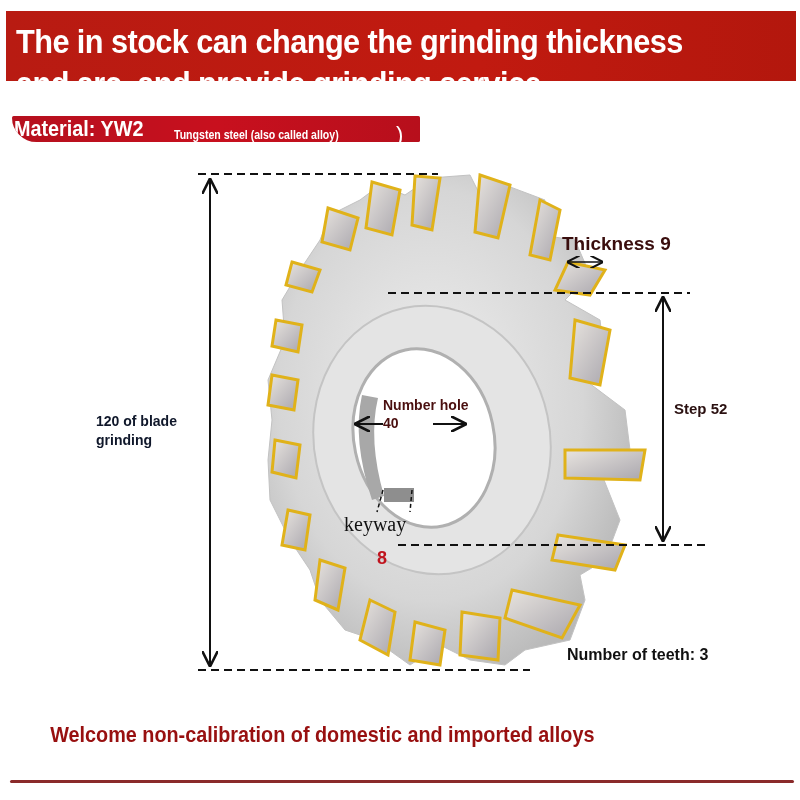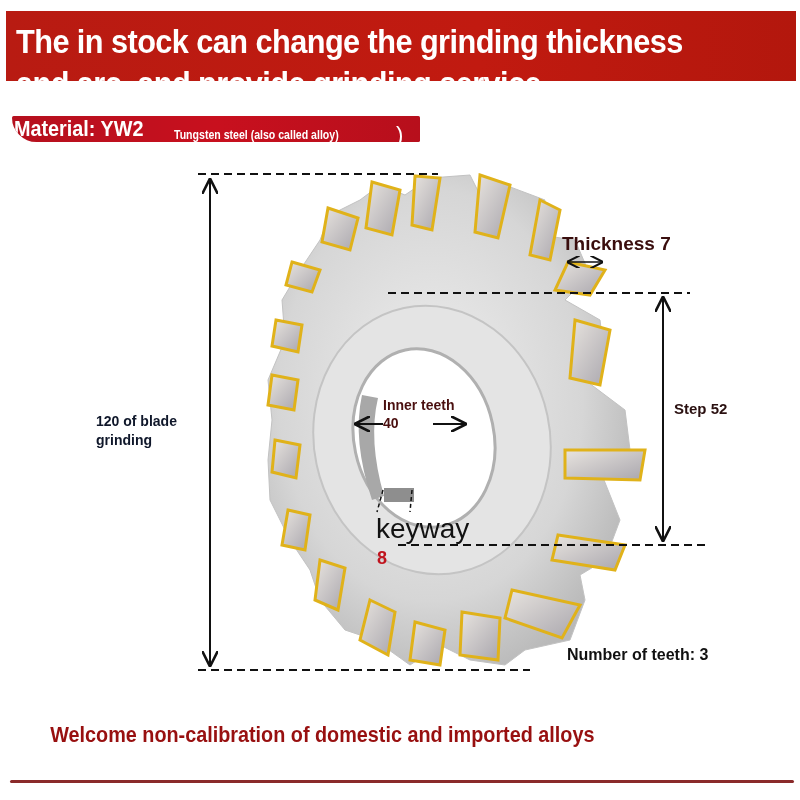--- a/index.html
+++ b/index.html
@@ -35,22 +35,22 @@
     color: #fff; font-size: 22px; position: absolute; left: 384px; top: 6px;
   }
 
   .blade-svg { position: absolute; left: 0; top: 0; width: 800px; height: 800px; }
 
   .label { position: absolute; font-weight: bold; white-space: nowrap; }
   .lbl-thickness { left: 562px; top: 233px; font-size: 19px; color: #3a0e0e; }
   .lbl-step { left: 674px; top: 400px; font-size: 15px; color: #2a1010; }
   .lbl-diam { left: 96px; top: 412px; font-size: 14px; color: #0f172a; line-height: 19px; }
   .lbl-inner { left: 383px; top: 396px; font-size: 14px; color: #4a0f0f; line-height: 18px; }
-  .lbl-keyway { left: 344px; top: 513px; font-size: 28px; color: #111; font-weight: normal;
-                font-family: Liberation Sans, sans-serif; margin-left: 32px; }
+  .lbl-keyway { left: 344px; top: 513px; font-size: 20px; color: #111; font-weight: normal;
+                font-family: Liberation Serif, serif; }
   .lbl-keyway-val { left: 377px; top: 548px; font-size: 18px; color: #c0141e; }
   .lbl-teeth { left: 567px; top: 646px; font-size: 16px; color: #111; }
 
   .footer-text {
     position: absolute; left: 0; width: 644px; top: 722px; text-align: center;
     color: #981010; font-weight: bold; font-size: 22px; white-space: nowrap;
   }
   .footer-text span { display: inline-block; transform: scaleX(0.9); }
   .footer-rule {
     position: absolute; left: 10px; width: 784px; top: 780px; height: 3px;
@@ -131,28 +131,28 @@
     <line x1="388" y1="293" x2="690" y2="293" stroke-dasharray="8 5"></line>
     <line x1="398" y1="545" x2="705" y2="545" stroke-dasharray="8 5"></line>
     <line x1="663" y1="298" x2="663" y2="540" marker-start="url(#arrowHead)" marker-end="url(#arrowHead)"></line>
     <line x1="568" y1="262" x2="602" y2="262" marker-start="url(#arrowHead)" marker-end="url(#arrowHead)" stroke-width="1.6"></line>
     <line x1="383" y1="424" x2="356" y2="424" marker-end="url(#arrowHead)"></line>
     <line x1="433" y1="424" x2="465" y2="424" marker-end="url(#arrowHead)"></line>
     <path d="M383,490 L377,512 M412,490 L410,512" stroke-dasharray="4 3" stroke-width="1.5"></path>
   </g>
 </svg>
 
-<div class="label lbl-thickness">Thickness 7</div>
+<div class="label lbl-thickness">Thickness 9</div>
 <div class="label lbl-step">Step 52</div>
 <div class="label lbl-diam">
   <div>120 of blade</div>
   <div>grinding</div>
 </div>
 <div class="label lbl-inner">
-  <div>Inner teeth</div>
+  <div>Number hole</div>
   <div>40</div>
 </div>
 <div class="label lbl-keyway">keyway</div>
 <div class="label lbl-keyway-val">8</div>
 <div class="label lbl-teeth">Number of teeth: 3</div>
 
 <div class="footer-text">
   <span>Welcome non-calibration of domestic and imported alloys</span>
 </div>
 <div class="footer-rule"></div>

